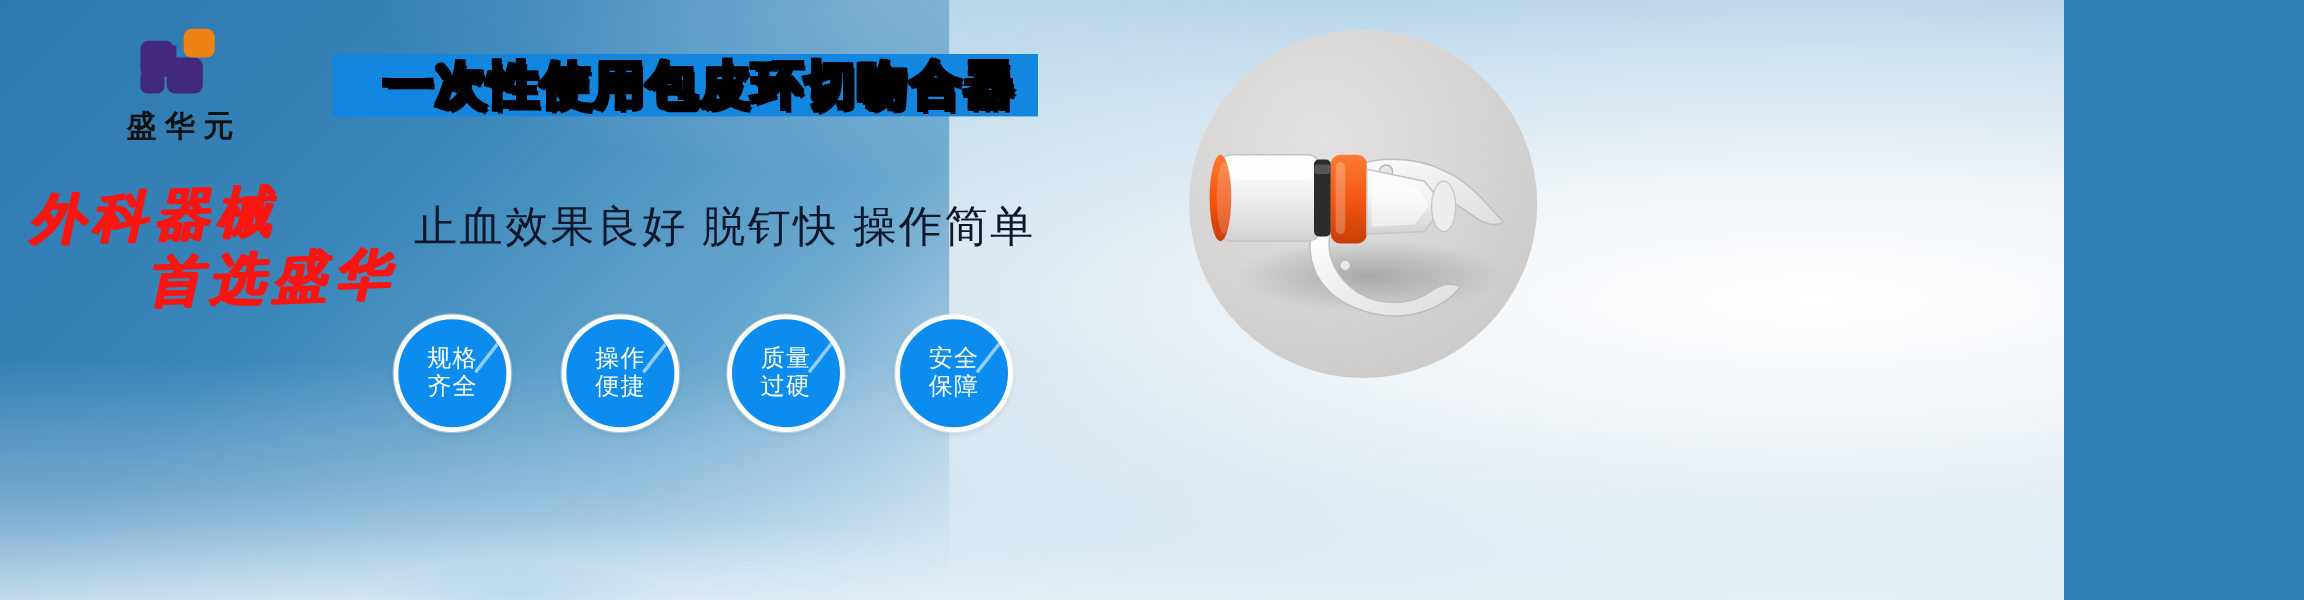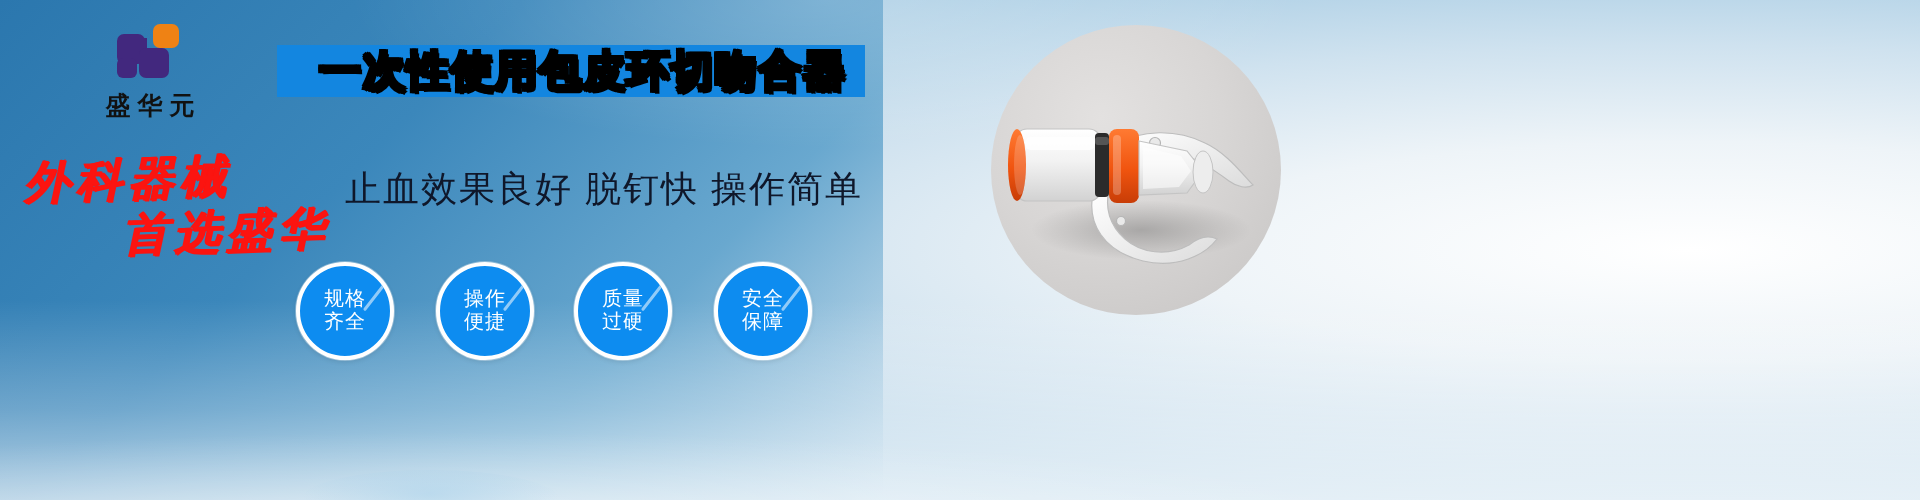--- a/index.html
+++ b/index.html
@@ -6,21 +6,21 @@
   html,body { width:1920px; height:500px; overflow:hidden; }
   body {
     font-family:"Liberation Sans","DejaVu Sans",sans-serif;
     position:relative;
     background:#2f7fb5;
   }
 
   
   #banner {
     position:absolute; inset:0;
-    width:1920px; height:500px;
+    width:1720px; height:500px;
     overflow:hidden;
   }
   .bg-base {
     position:absolute; inset:0;
     background:
       radial-gradient(150% 120% at 88% 50%, #ffffff 0%, #eef4f8 18%, #cfe2ef 34%, #a9cde4 50%, #7fb4d6 66%, #4a8fc0 84%, #2d76ad 100%);
   }
   .bg-left-wash {
     position:absolute; left:0; top:0; width:46%; height:100%;
     background:linear-gradient(135deg,#2b77ae 0%, #3b87bb 38%, #69a8cf 70%, rgba(150,200,225,0) 100%);
@@ -81,21 +81,21 @@
   }
 
   
   #subtitle {
     position:absolute; left:345px; top:165px;
     font-size:36px; font-weight:400; color:#0f172a;
     letter-spacing:2px; white-space:nowrap;
   }
 
   
-  #features { position:absolute; left:296px; top:262px; width:540px; height:100px;font-family:Liberation Mono, monospace; }
+  #features { position:absolute; left:328px; top:262px; width:540px; height:100px; }
   .feature {
     position:absolute; top:0; width:98px; height:98px; border-radius:50%;
     background:#0d8cf0;
     border:4px solid #ffffff;
     box-shadow:0 0 0 1px rgba(255,255,255,.35), 0 2px 5px rgba(0,0,0,.10);
     display:flex; flex-direction:column; align-items:center; justify-content:center;
     overflow:hidden;
   }
   .feature::after {
     content:""; position:absolute; right:14px; top:14px;

